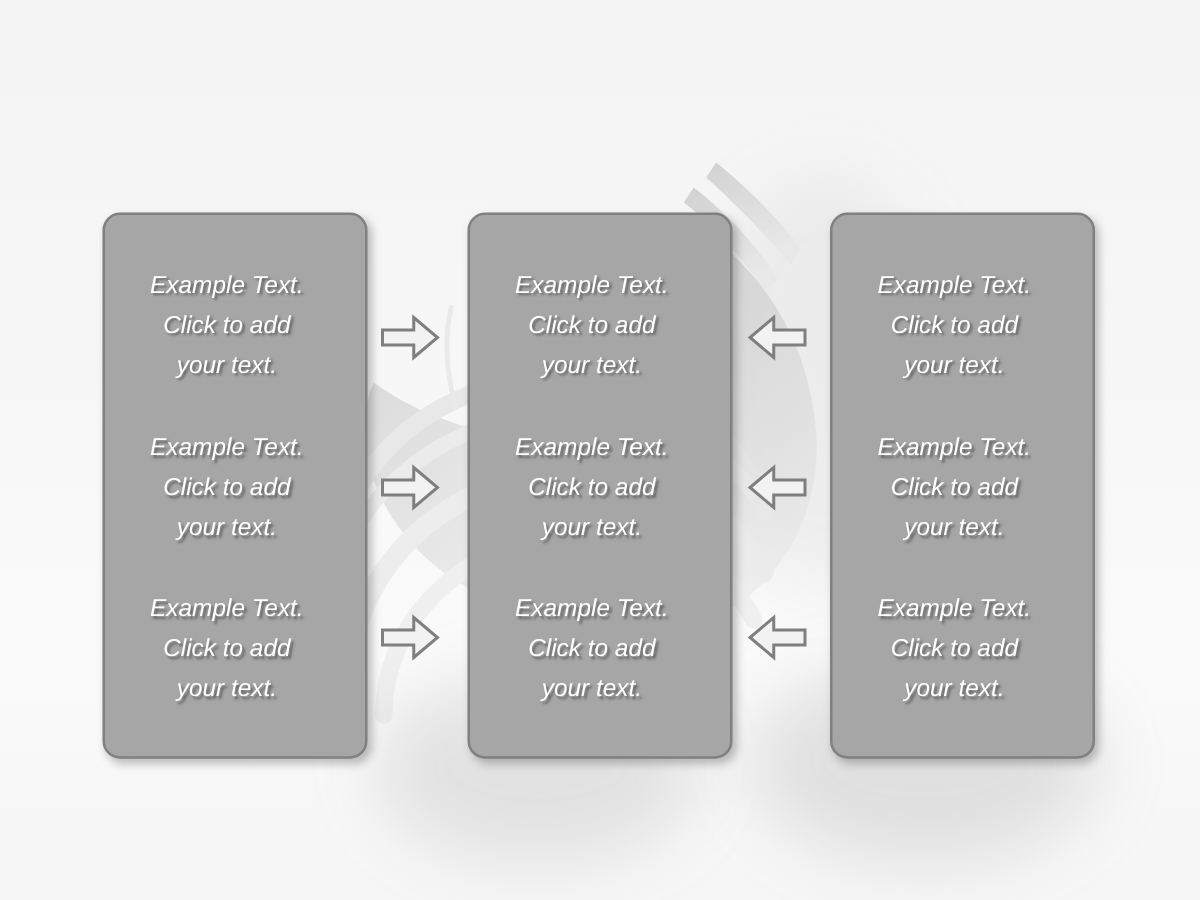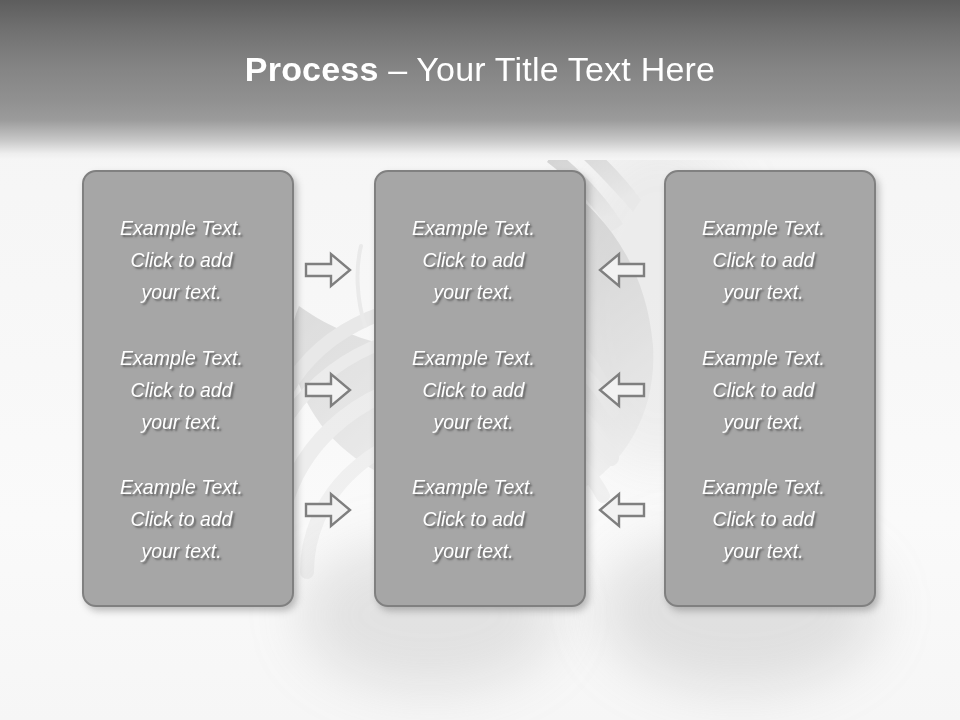--- a/index.html
+++ b/index.html
@@ -172,25 +172,20 @@
 
       <path d="M128 190 C 126 158, 132 126, 146 104" fill="none" stroke="#dadada" stroke-width="5" stroke-linecap="round"></path>
       <path d="M150 196 C 152 164, 160 134, 174 112" fill="none" stroke="#dfdfdf" stroke-width="4" stroke-linecap="round"></path>
       <path d="M110 206 C 102 180, 100 150, 106 126" fill="none" stroke="#e0e0e0" stroke-width="4" stroke-linecap="round"></path>
     </svg>
   </div>
 
   <div class="bg-pool p1"></div>
   <div class="bg-pool p2"></div>
 
-  <div class="header">
-    <div class="header-title">
-      <span class="t-bold">Process</span><span class="t-normal"> – Your Title Text Here</span>
-    </div>
-  </div>
 
   <div class="stage s1">
     <div class="stage-line">Example Text.
 Click  to add
 your text.</div>
     <div class="stage-line">Example Text.
 Click  to add
 your text.</div>
     <div class="stage-line">Example Text.
 Click  to add

